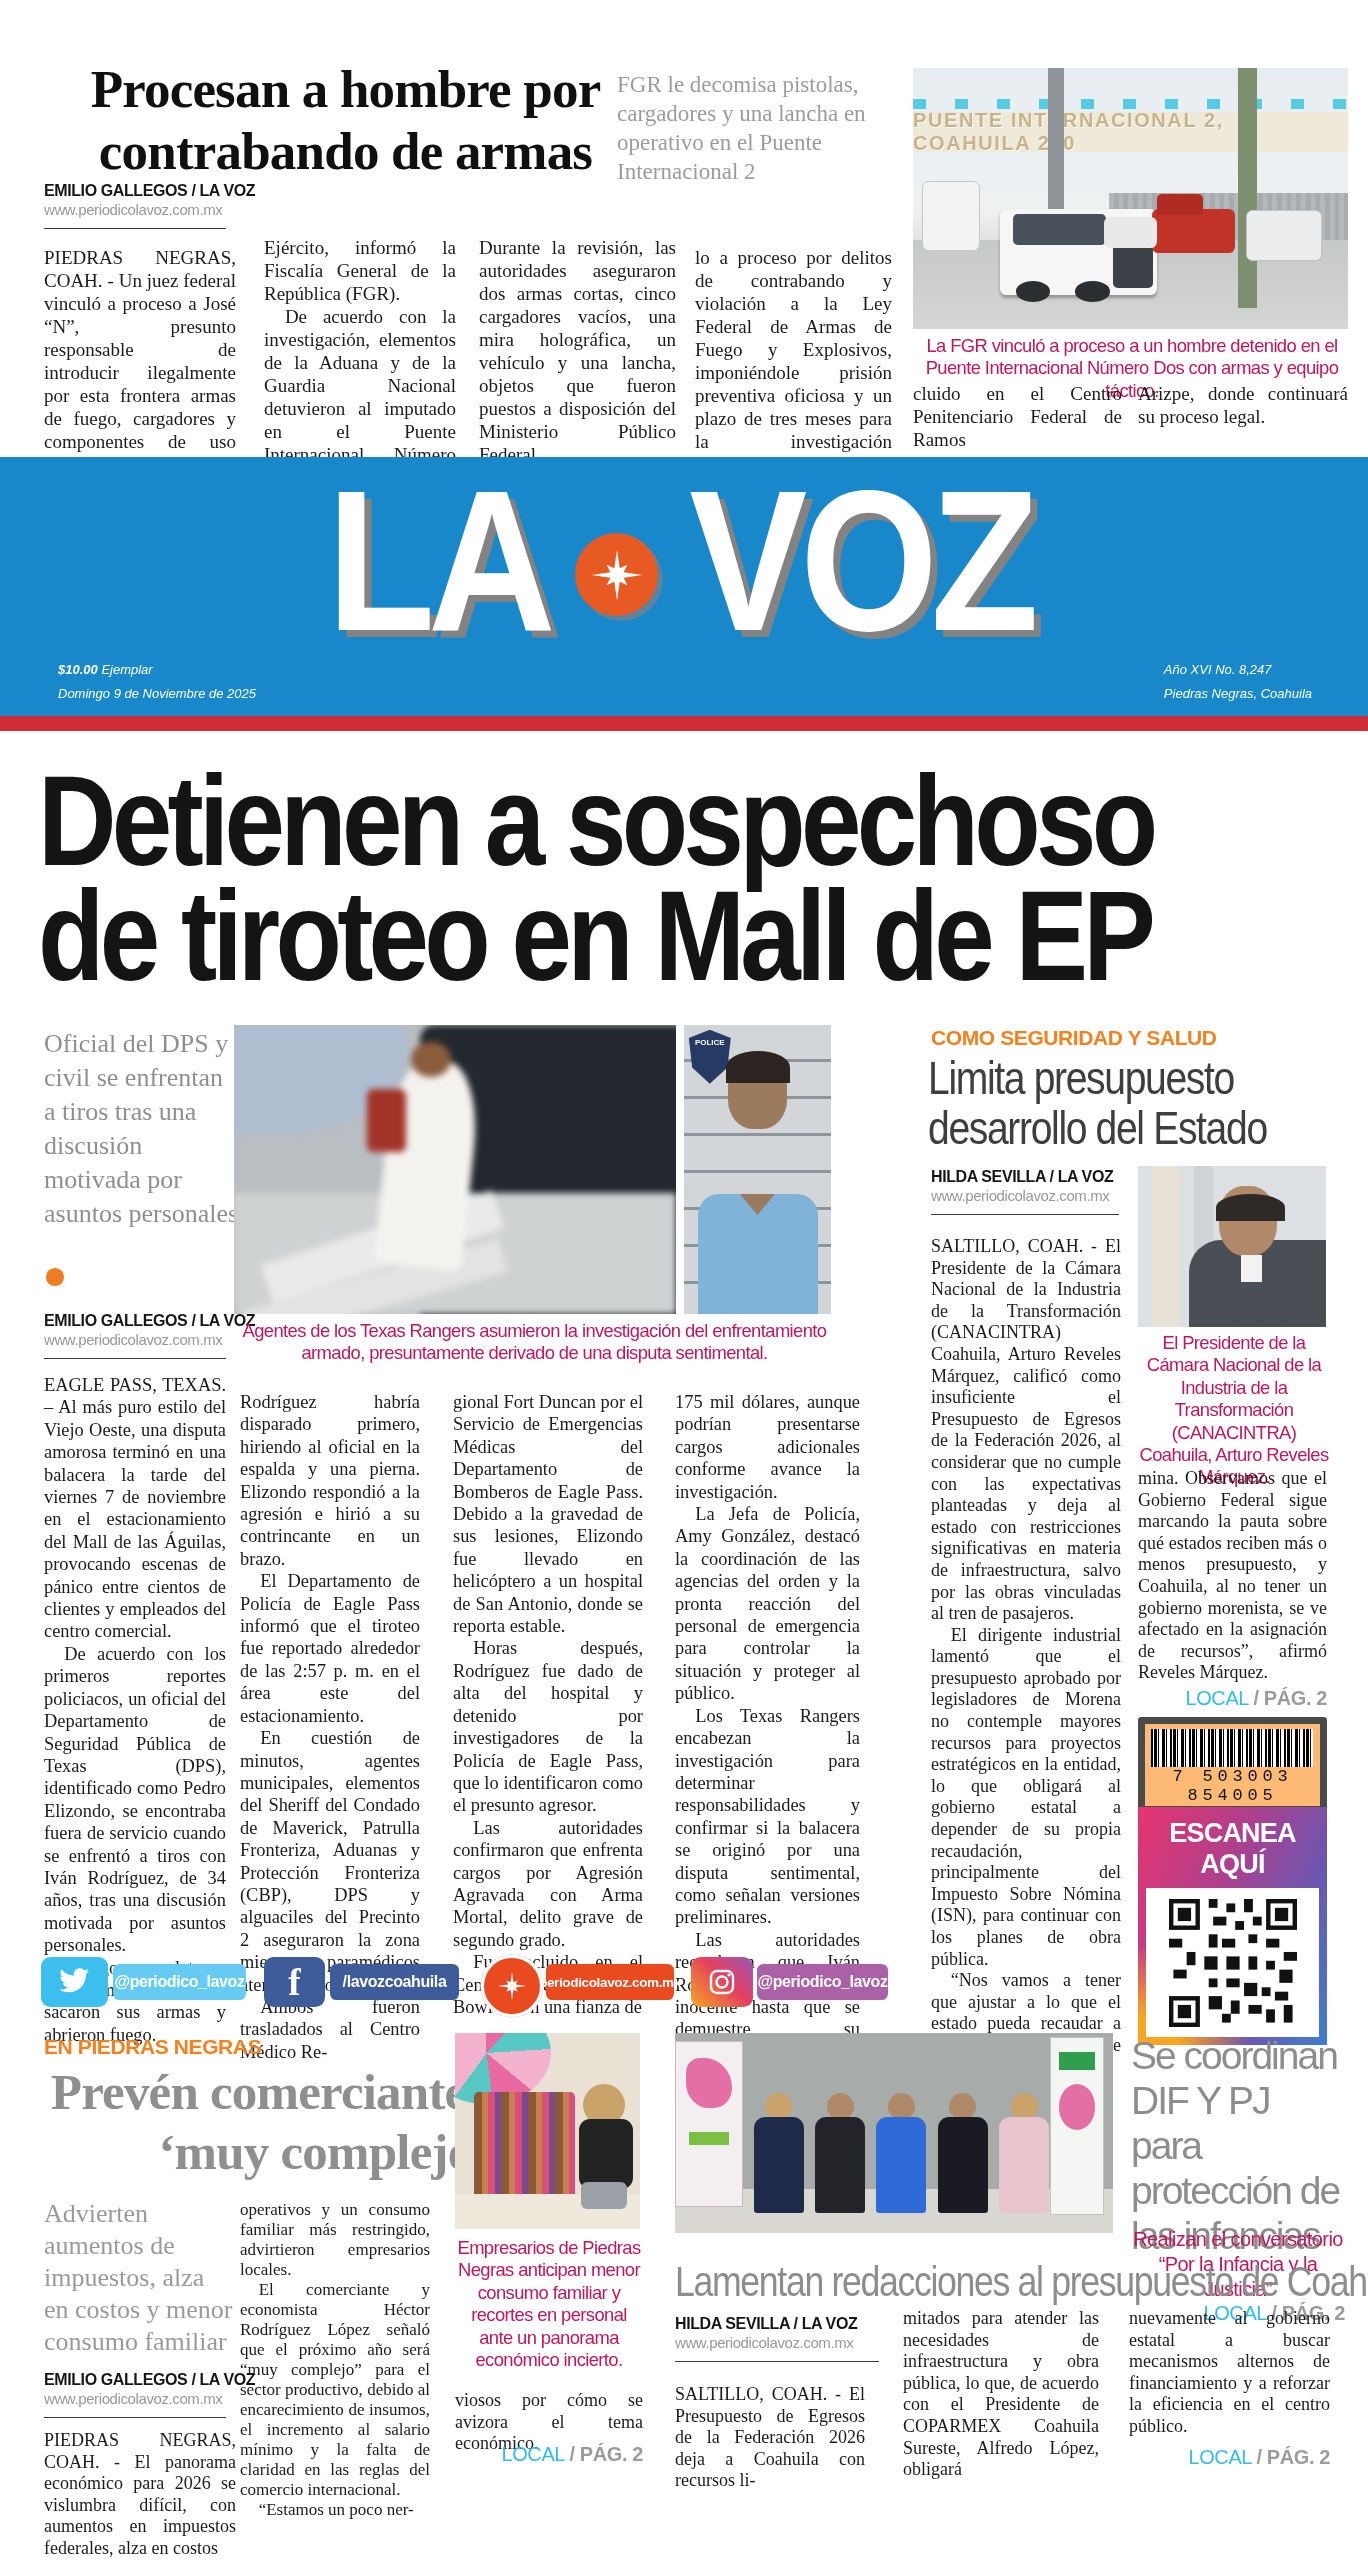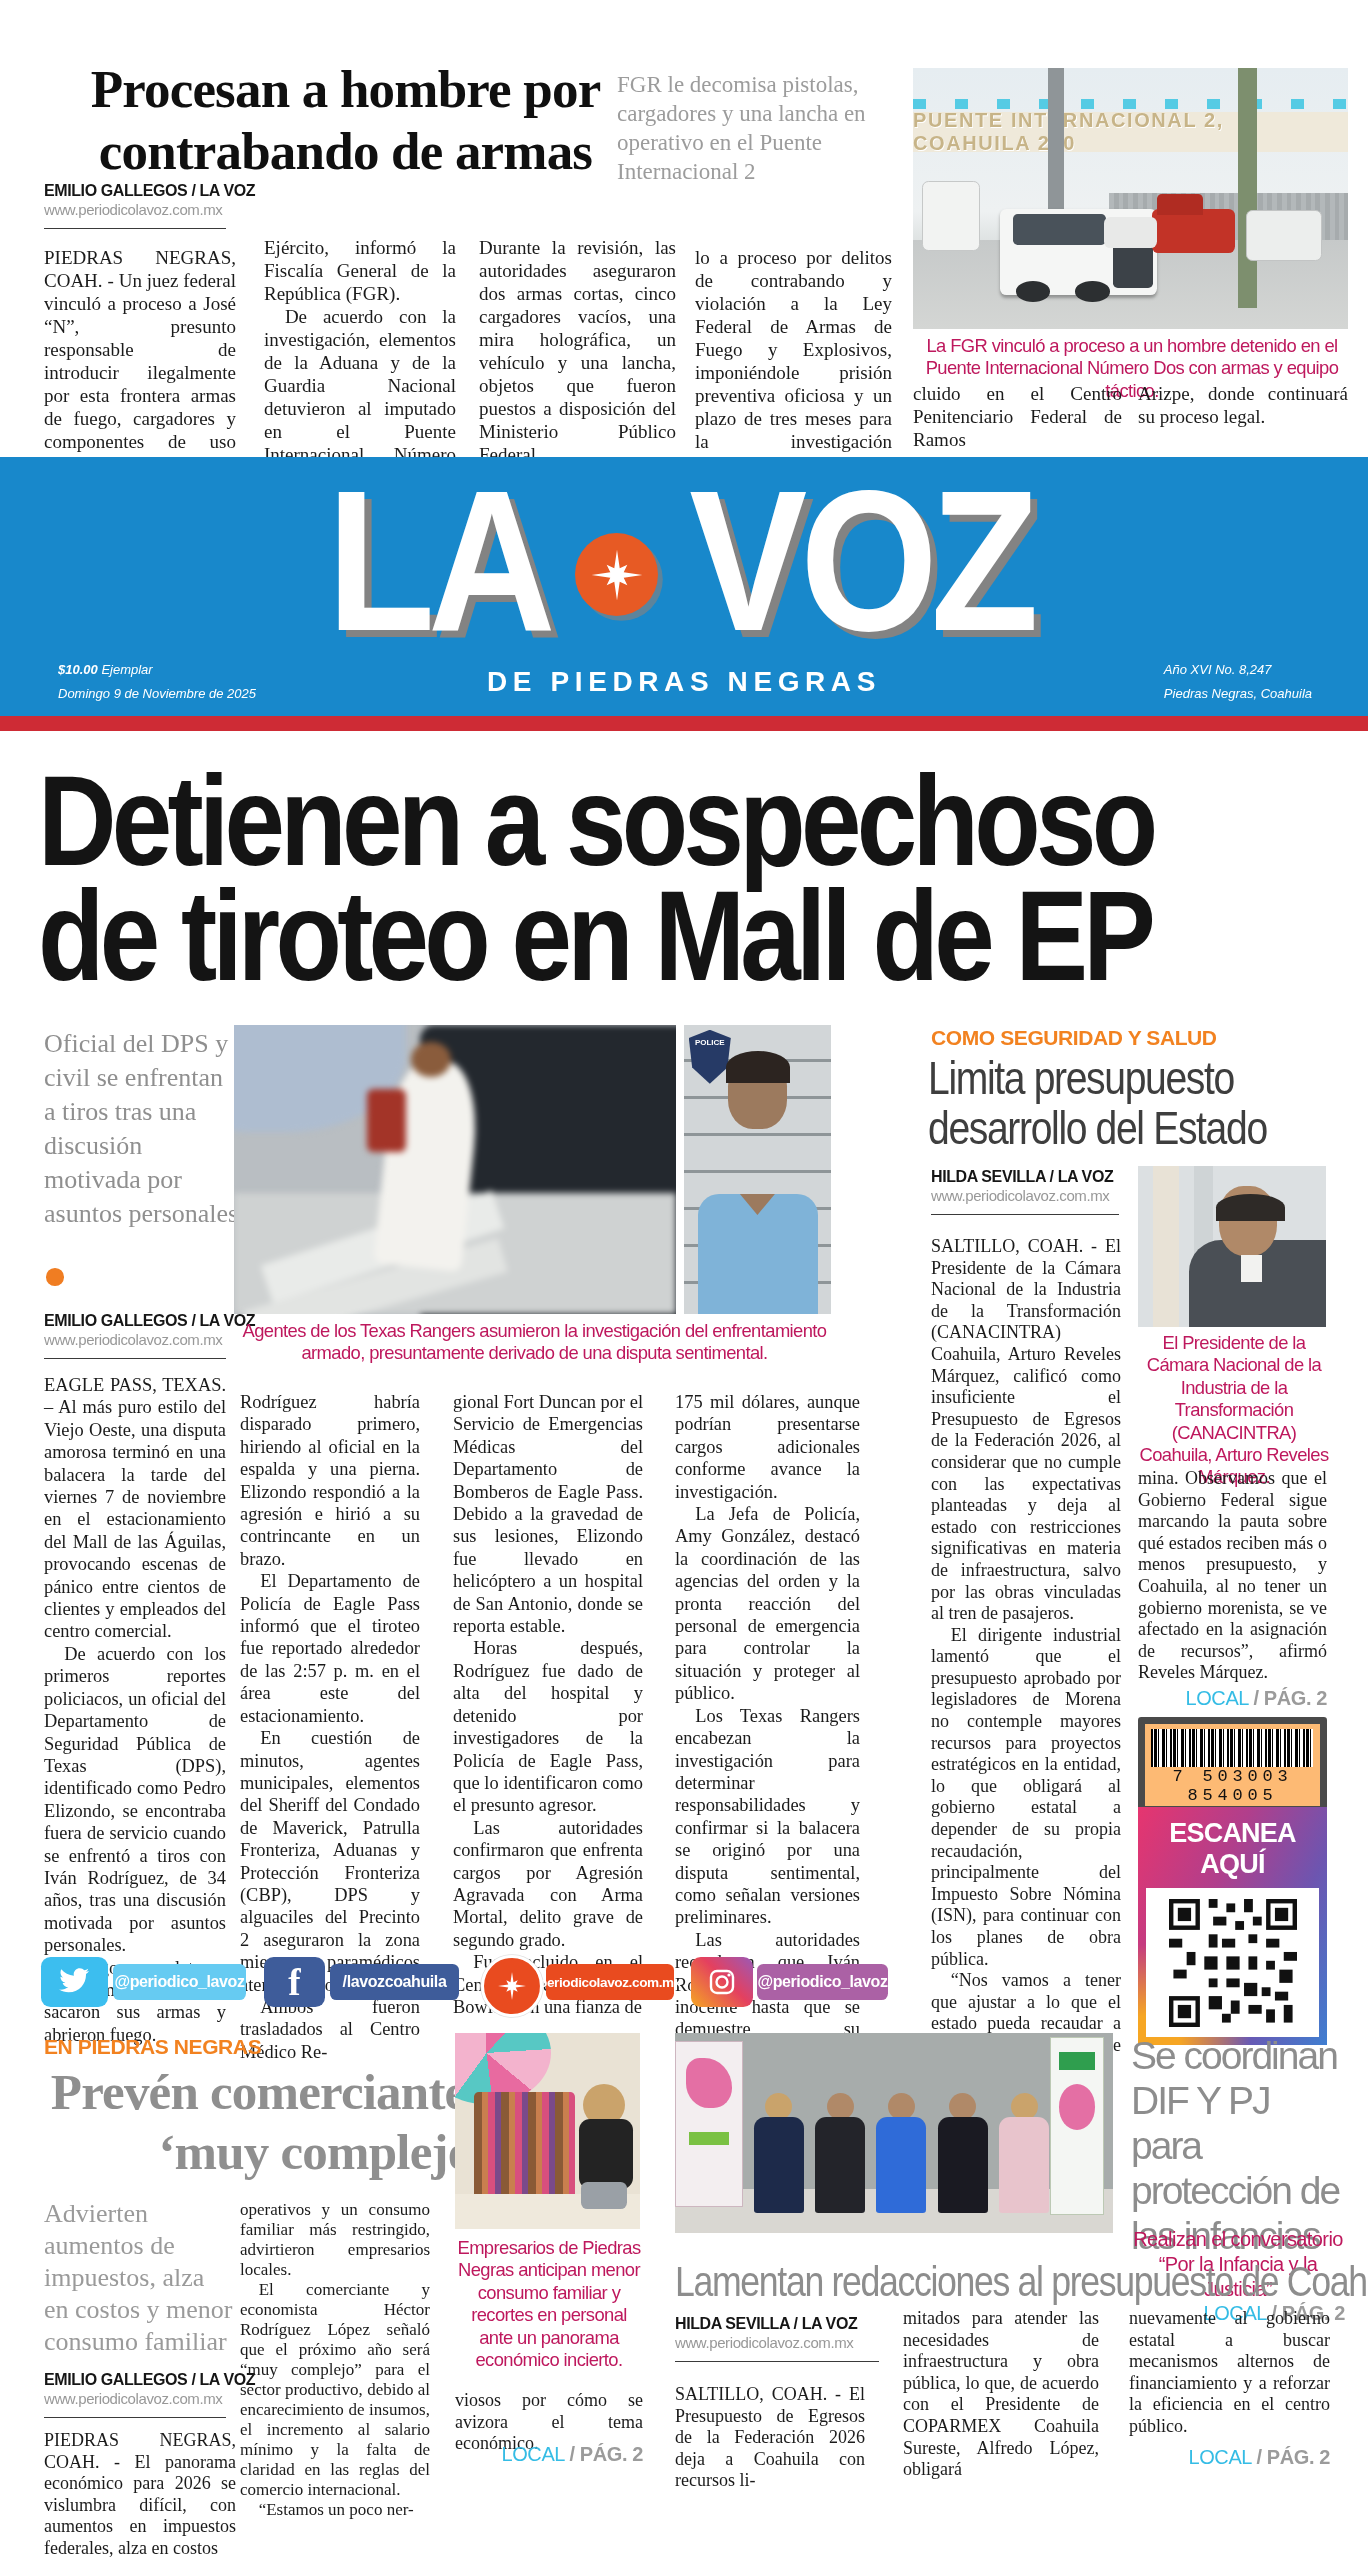--- a/index.html
+++ b/index.html
@@ -138,21 +138,20 @@
   <div class="abs mast" style="left:0;top:457px;width:1368px;height:260px;">
     <div class="logo-row abs" style="left:0;right:0;top:11.2px;height:184px;">
       <span class="logo-letter">LA</span>
       <span class="logo-star">
         <svg width="58" height="58" viewBox="0 0 32 32">
           <polygon fill="#ffffff" points="30,16 19.7,17.5 21.7,21.7 17.5,19.7 16,30 14.5,19.7 10.3,21.7 12.3,17.5 2,16 12.3,14.5 10.3,10.3 14.5,12.3 16,2 17.5,12.3 21.7,10.3 19.7,14.5"></polygon>
         </svg>
       </span>
       <span class="logo-letter">VOZ</span>
     </div>
-    <div class="abs mast-sub" style="left:0;right:0;top:209px;">DE PIEDRAS NEGRAS</div>
     <div class="abs mast-info" style="left:58px;top:201px;">
       <div><b>$10.00</b><span> Ejemplar</span></div>
       <div>Domingo 9 de Noviembre de 2025</div>
     </div>
     <div class="abs mast-info" style="right:56px;top:201px;">
       <div>Año XVI No. 8,247</div>
       <div>Piedras Negras, Coahuila</div>
     </div>
   </div>
   <div class="abs redstrip" style="left:0;top:716px;width:1368px;height:15px;"></div>

